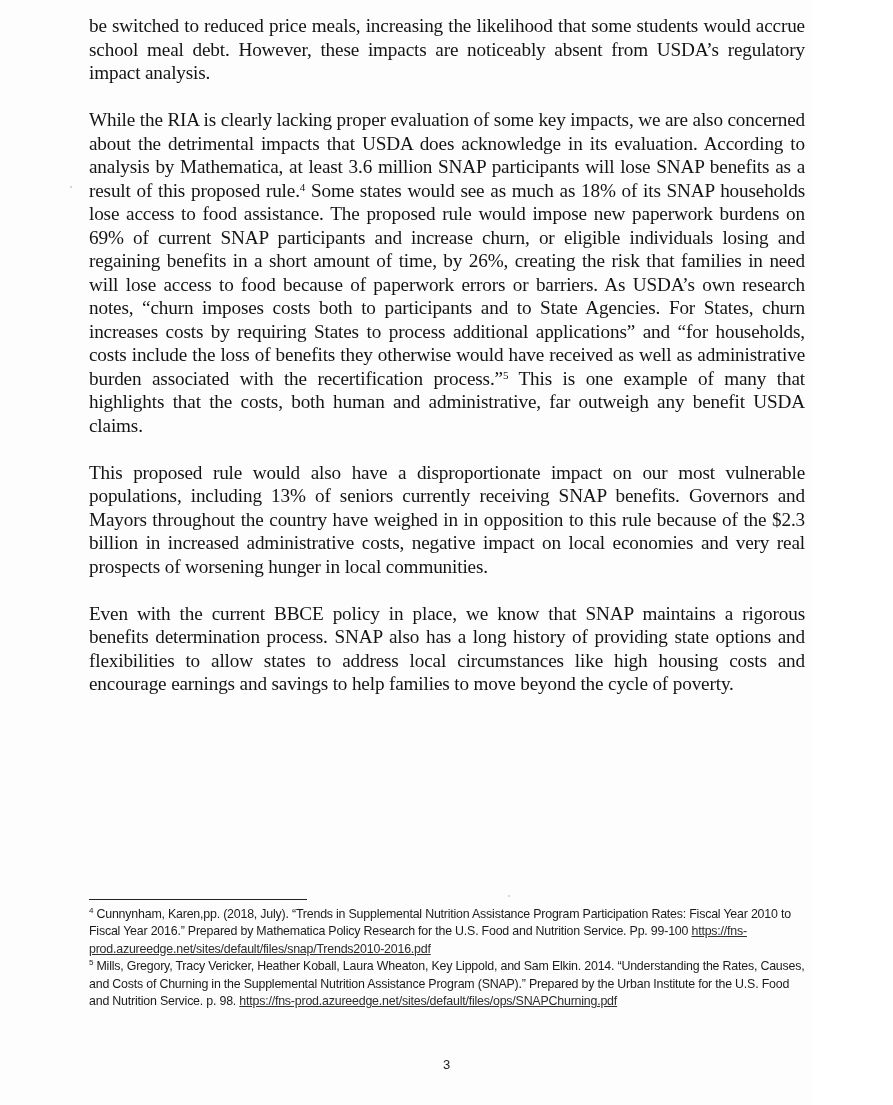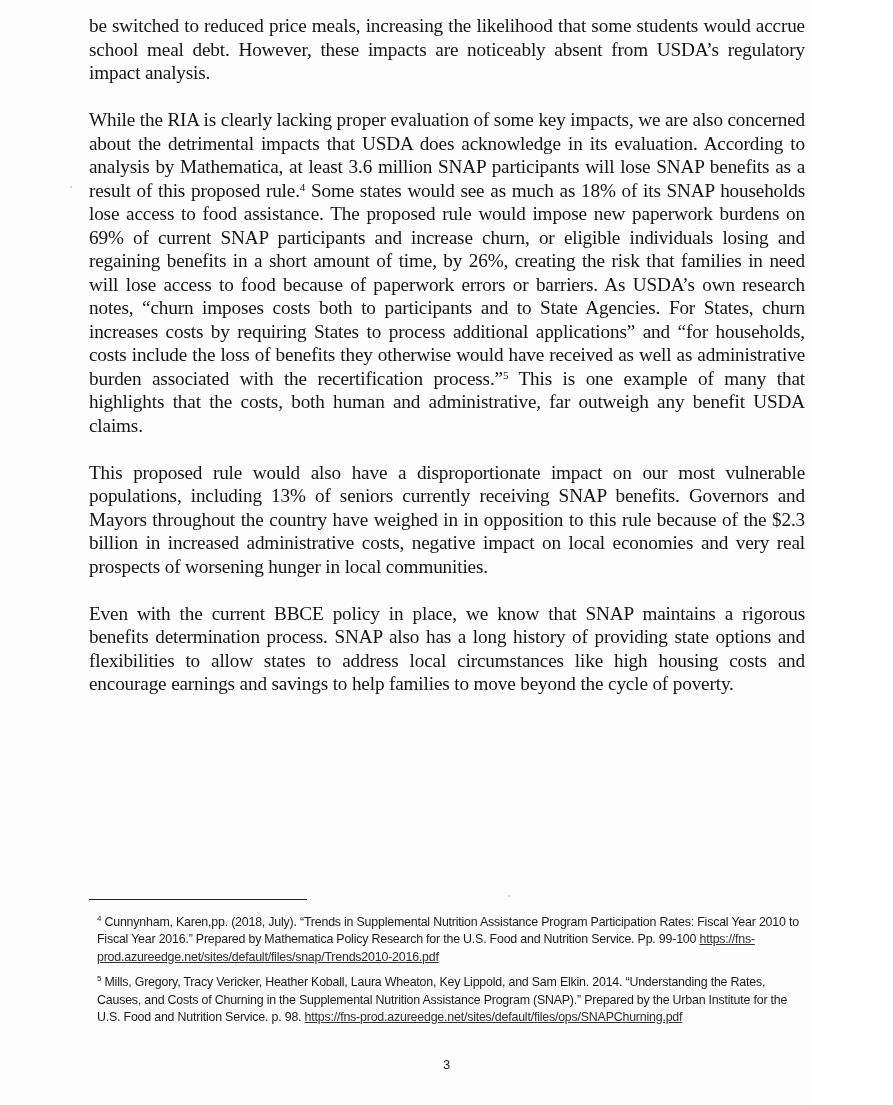--- a/index.html
+++ b/index.html
@@ -13,21 +13,21 @@
   }
   .body-text p { margin: 0 0 23.5px 0; }
   #para-1 { top: 14px; }
   sup { font-size: 11px; line-height: 0; vertical-align: 0.55em; }
   .footnote-rule { position: absolute; left: 89px; top: 899px; width: 218px; height: 1px; background: #222; }
   .footnotes {
     position: absolute; left: 89px; top: 906px; width: 720px;
     font-family: "Liberation Sans", "DejaVu Sans", sans-serif;
     font-size: 12.4px; line-height: 17.4px; color: #1b1b1b; letter-spacing: -0.2px;
   }
-  .footnotes p { margin: 8px; }
+  .footnotes p { margin: 0; }
   .footnotes sup { font-size: 8px; vertical-align: 0.6em; }
   .fn-link { color: #2d2d2d; text-decoration: underline; }
   .page-number {
     position: absolute; left: 0; width: 893px; top: 1057px; text-align: center;
     font-family: "Liberation Sans", "DejaVu Sans", sans-serif; font-size: 13px; color: #222;
   }
   .speck { position: absolute; width: 2px; height: 2px; background: #c8c8c8; border-radius: 1px; }
 </style>
 </head>
 <body>

